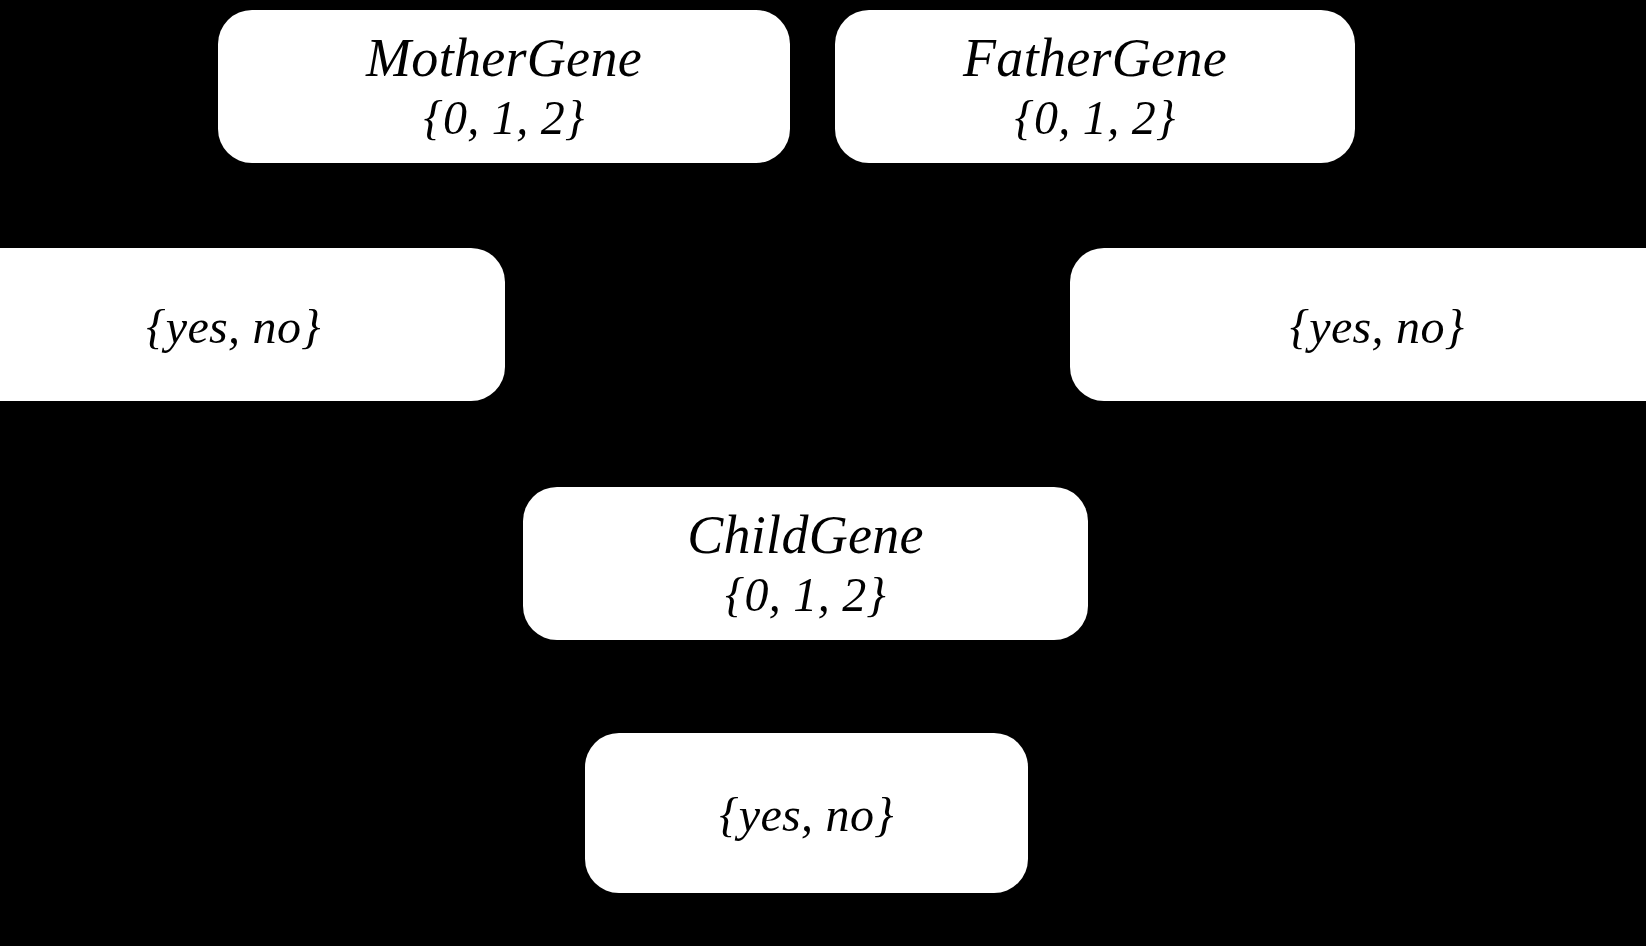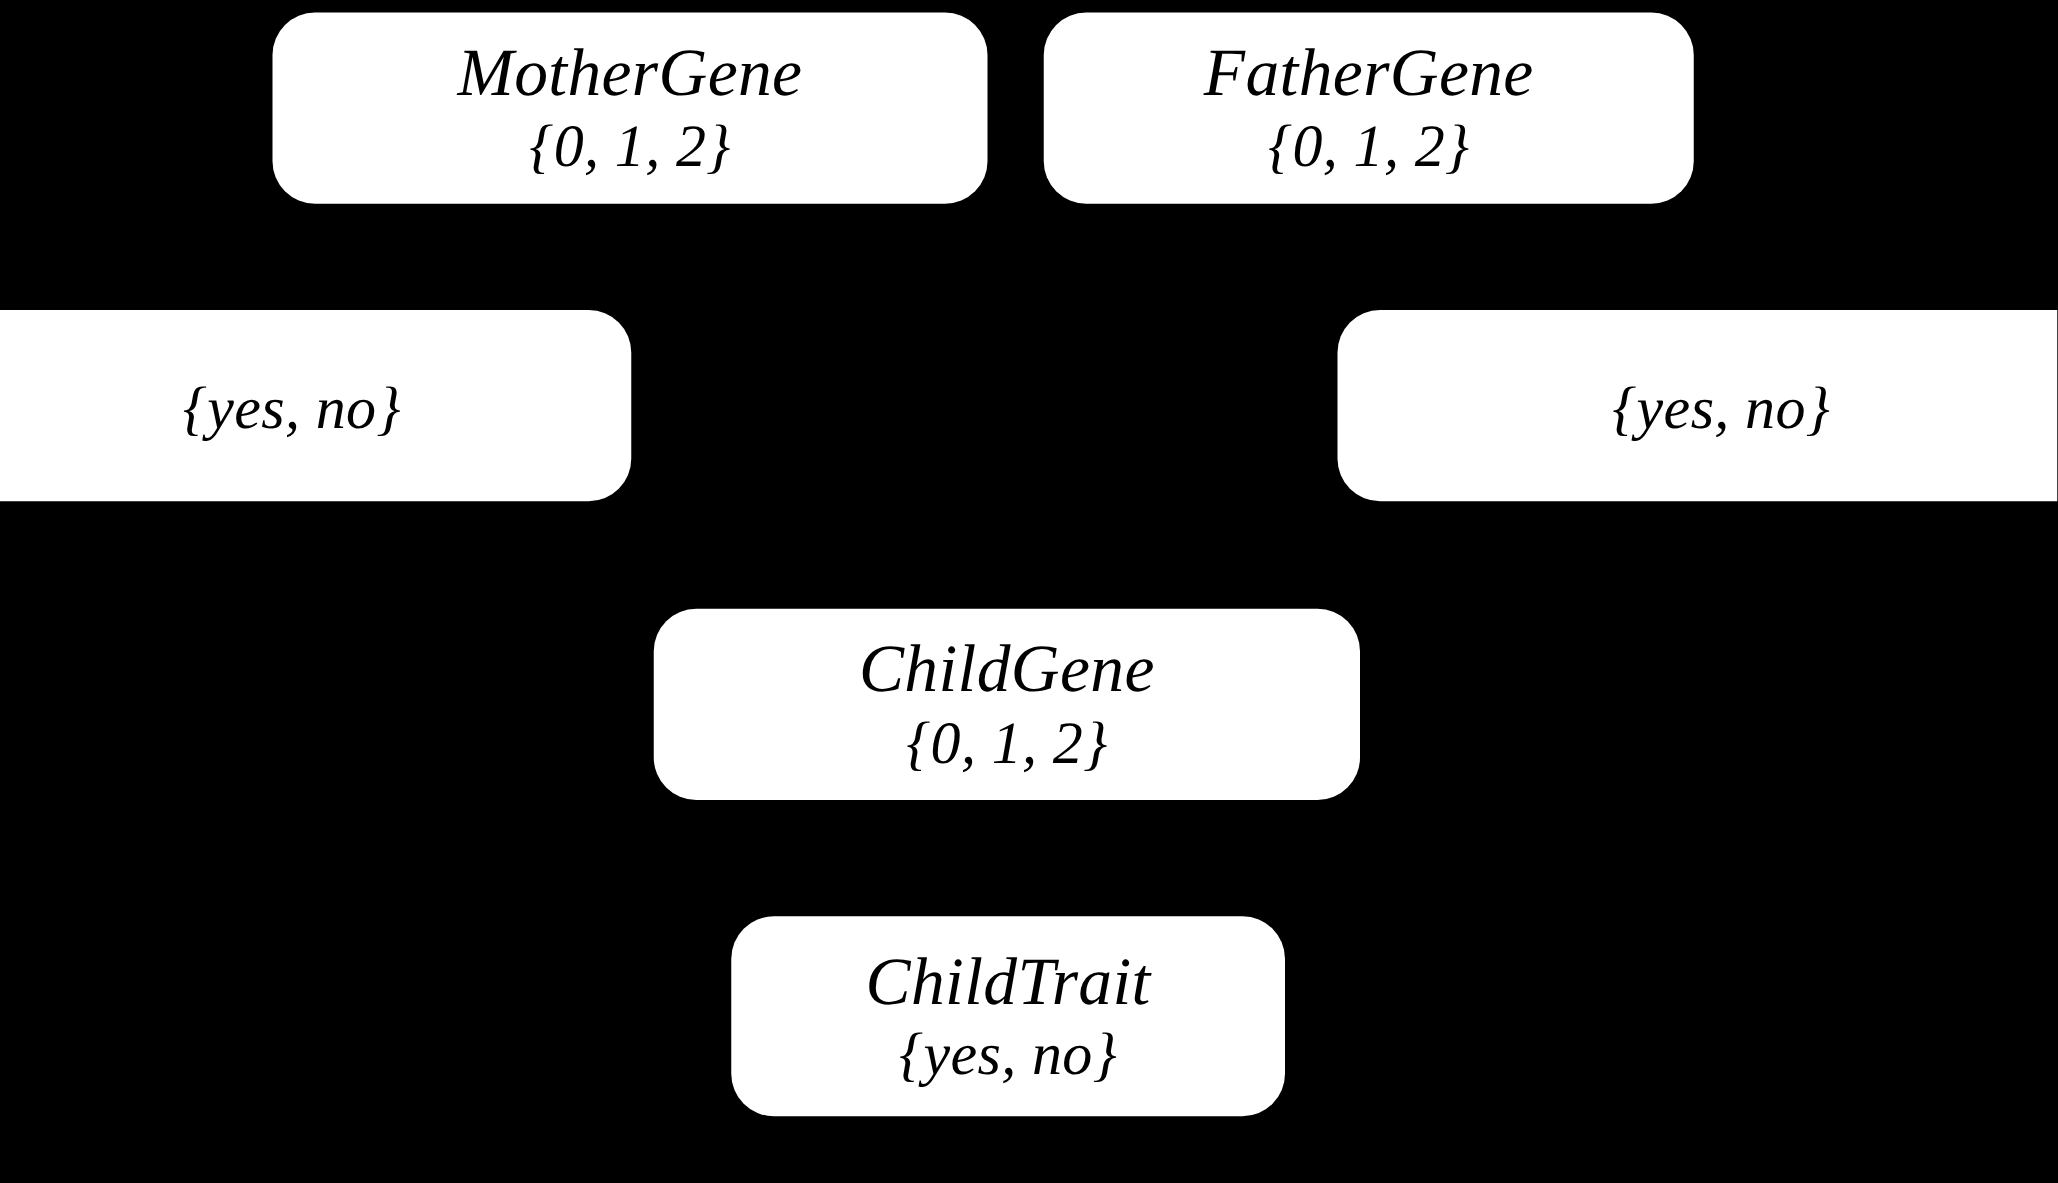--- a/index.html
+++ b/index.html
@@ -74,17 +74,16 @@
   <div class="node" id="node-father-trait">
     <div class="line2">{yes, no}</div>
   </div>
 
   <div class="node" id="node-child-gene">
     <div class="line1">ChildGene</div>
     <div class="line2">{0, 1, 2}</div>
   </div>
 
   <div class="node" id="node-child-trait">
-    <div class="line1">ChildTrait</div>
     <div class="line2">{yes, no}</div>
   </div>
 
 </div>
 
 </body></html>

